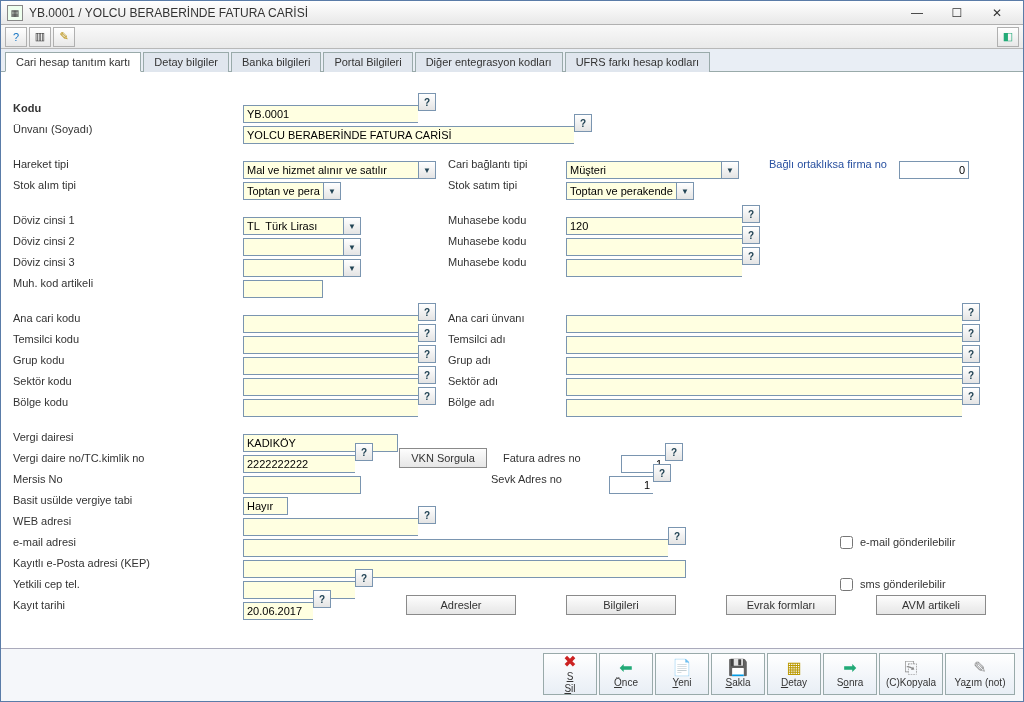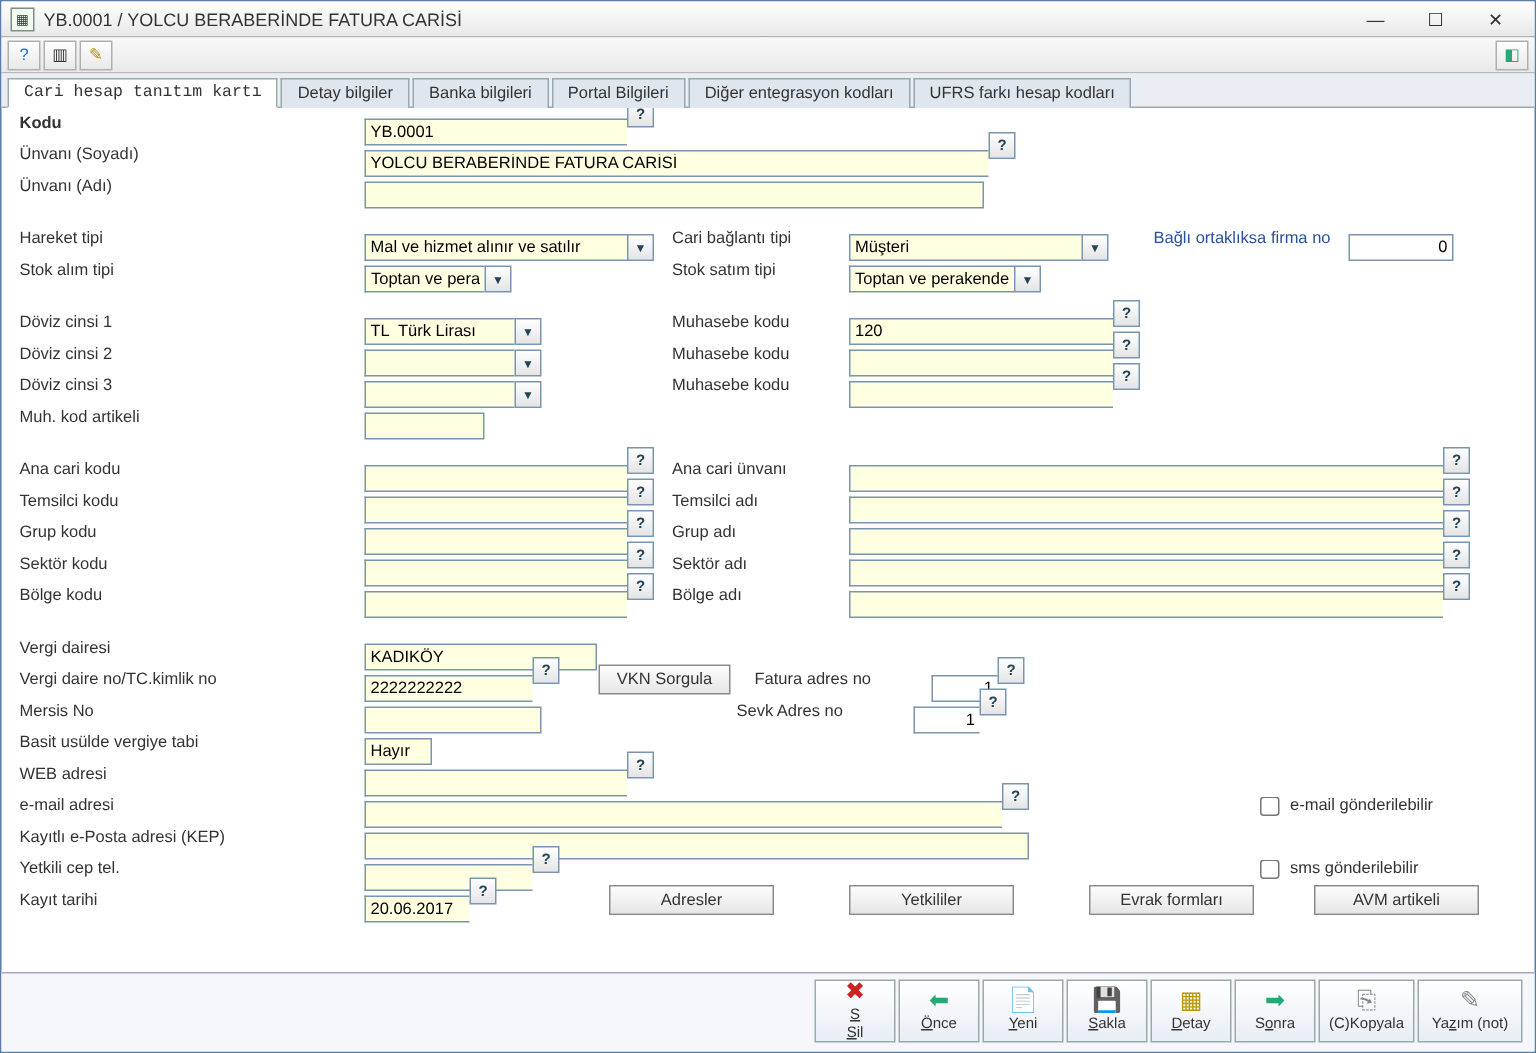--- a/index.html
+++ b/index.html
@@ -68,25 +68,25 @@
   .tab {
     padding: 3px 10px;
     border:1px solid #9aa;
     border-bottom:none;
     background:#e0e6ee;
     margin-right:2px;
     font-size:11px;
     position:relative;
     top:1px;
   }
-  .tab.active { background:#fff; border-bottom:1px solid #fff;font-family:Liberation Mono, monospace; }
+  .tab.active { background:#fff; border-bottom:1px solid #fff; }
 
   .content {
     flex:1;
-    padding: 0 12px 6px 12px;
+    padding: 26px 12px 6px 12px;
     overflow:auto;
   }
 
   .row { display:flex; align-items:center; height:20px; margin-bottom:1px; }
   .gap { height: 14px; }
   .lbl { width: 230px; }
   .lbl.bold { font-weight:bold; }
 
   .inp {
     height:18px;
@@ -191,29 +191,25 @@
       <div class="lbl bold">Kodu</div>
       <div class="pick">
         <input class="inp" style="width: 175px;" value="YB.0001">
         <span class="pbtn">?</span>
       </div>
     </div>
 
     <div class="row">
       <div class="lbl">Ünvanı (Soyadı)</div>
       <div class="pick">
-        <input class="inp" style="width: 416px;" value="YOLCU BERABERİNDE FATURA CARİSİ">
+        <input class="inp" style="width: 331px;" value="YOLCU BERABERİNDE FATURA CARİSİ">
         <span class="pbtn">?</span>
       </div>
     </div>
 
-    <div class="row">
-      <div class="lbl">Ünvanı (Adı)</div>
-      <input class="inp" style="width: 413px;" value="">
-    </div>
 
     <div class="gap"></div>
 
     <div class="row">
       <div class="lbl">Hareket tipi</div>
       <div class="combo">
         <input class="inp" style="width: 175px;" value="Mal ve hizmet alınır ve satılır">
         <span class="cbtn">▼</span>
       </div>
       <div class="col2" style="width:130px;">Cari bağlantı tipi</div>
@@ -433,21 +429,21 @@
 
     <div class="row">
       <div class="lbl">Kayıt tarihi</div>
       <div class="pick">
           <input class="inp" style="width: 70px;" value="20.06.2017">
           <span class="pbtn">?</span>
         </div>
       <div style="width:75px"></div>
       <span class="btn">Adresler</span>
       <div style="width:50px"></div>
-      <span class="btn">Yetkililer</span>
+      <span class="btn">Bilgileri</span>
       <div style="width:50px"></div>
       <span class="btn">Evrak formları</span>
       <div style="width:40px"></div>
       <span class="btn">AVM artikeli</span>
     </div>
 
   </div>
 
   <div class="bottombar">
     <div class="bbtn">

